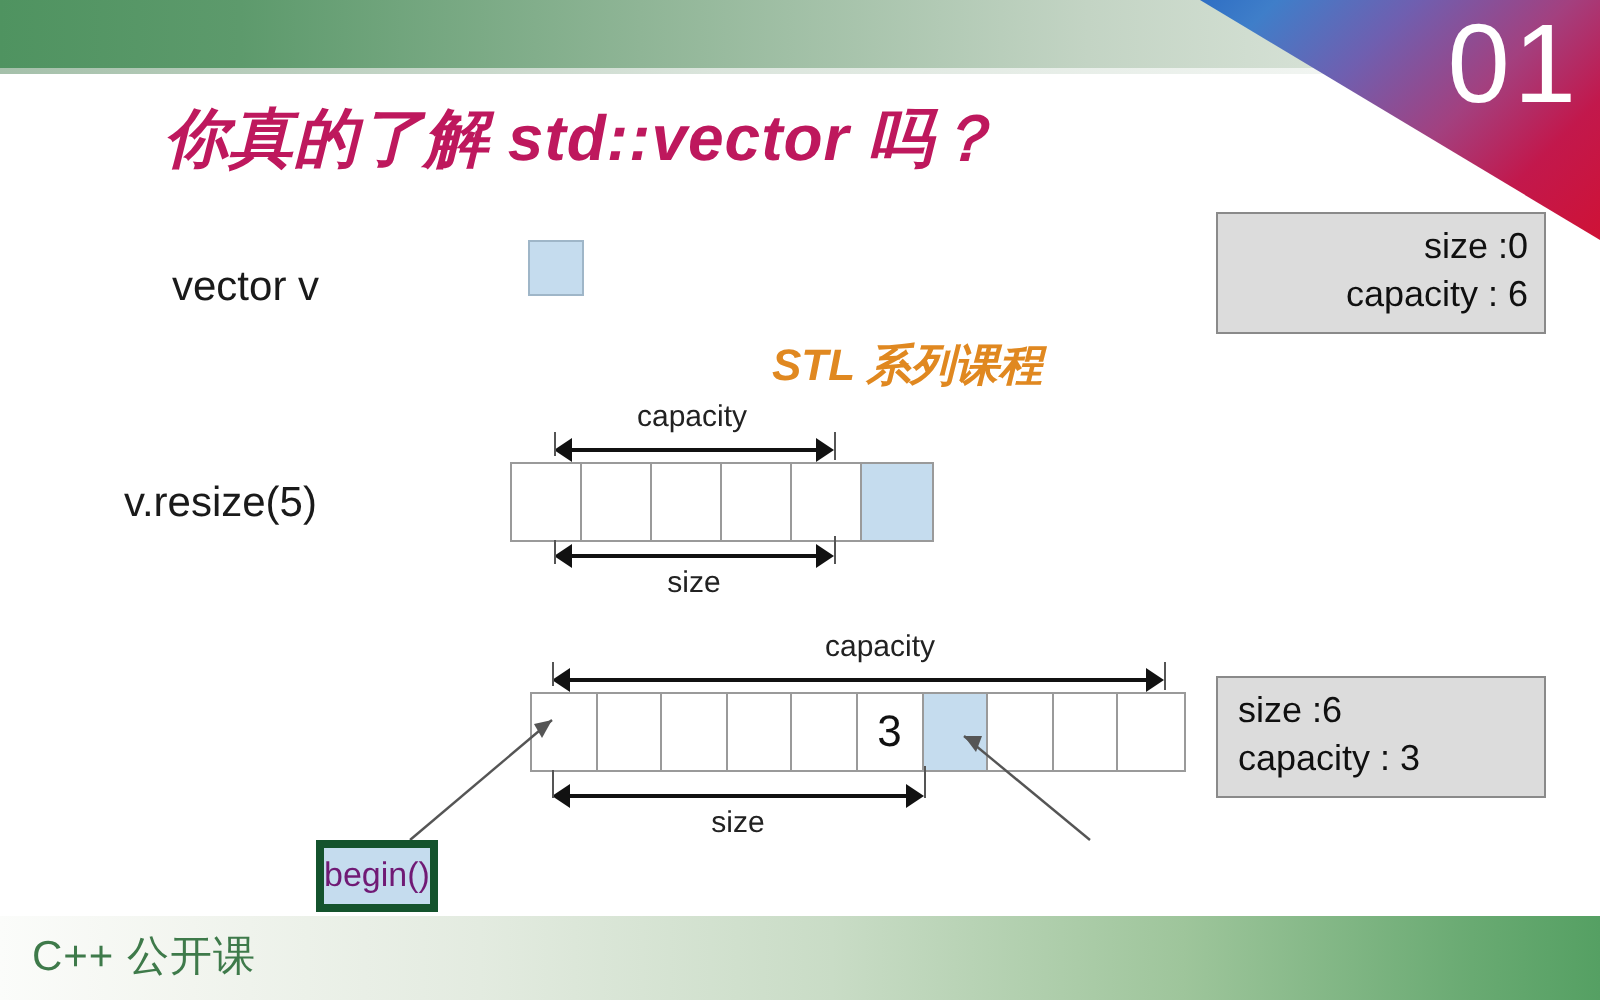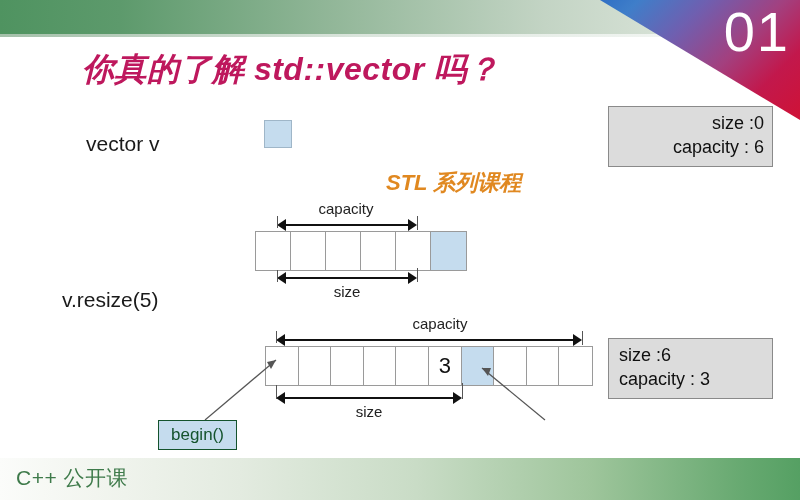--- a/index.html
+++ b/index.html
@@ -186,24 +186,24 @@
     font-size: 15px;
     color: #222222;
     white-space: nowrap;
     text-align: center;
   }
 
   
   .callout {
     position: absolute;
     background: #c5dcee;
-    border: 1px solid #14532d;
+    border: 4px solid #14532d;
     font-size: 17px;
-    color: #14532d;
-    padding: 4px 12px;
+    color: #701a75;
+    padding: 4px 0;
     box-sizing: border-box;
     white-space: nowrap;
     z-index: 6;
   }
   .leader {
     position: absolute;
     z-index: 5;
     overflow: visible;
   }
 </style>
@@ -224,21 +224,21 @@
 
   <div class="subtitle">STL 系列课程</div>
 
   <div class="row-label" style="left:62px; top:132px;margin-left:24px;">vector v</div>
   <div class="single-box" style="left:264px; top:120px;"></div>
   <div class="info-box" style="left:608px; top:106px;text-align:right;">
     <div>size :0</div>
     <div>capacity : 6</div>
   </div>
 
-  <div class="row-label" style="left:62px; top:240px;margin-top:48px;">v.resize(5)</div>
+  <div class="row-label" style="left:62px; top:240px;">v.resize(5)</div>
 
   <div class="measure-label" style="left:256px; top:200px; width:180px;">capacity</div>
   <div class="measure" style="left:277px; top:219px; width:140px;">
     <div class="head left"></div>
     <div class="line"></div>
     <div class="head right"></div>
   </div>
   <div class="tick" style="left:277px; top:216px; height:12px;"></div>
   <div class="tick" style="left:417px; top:216px; height:14px;"></div>
 

